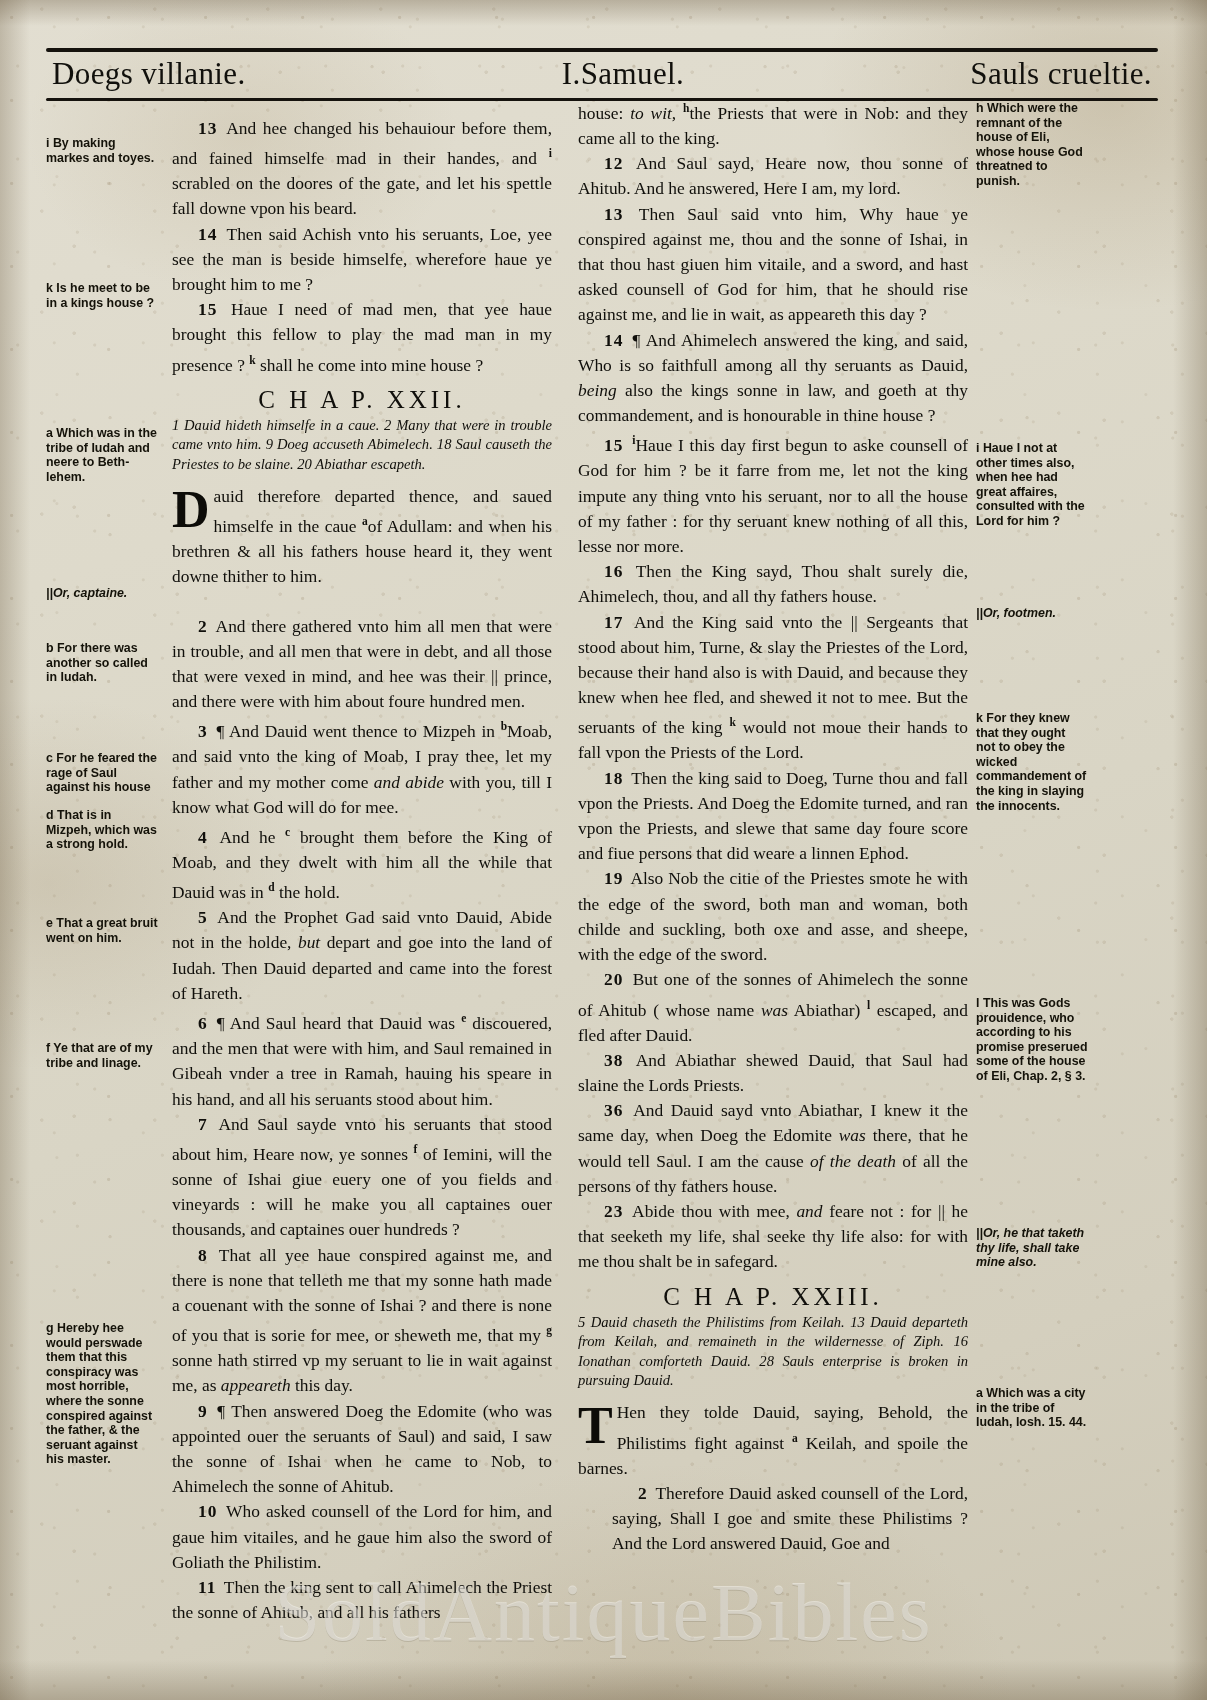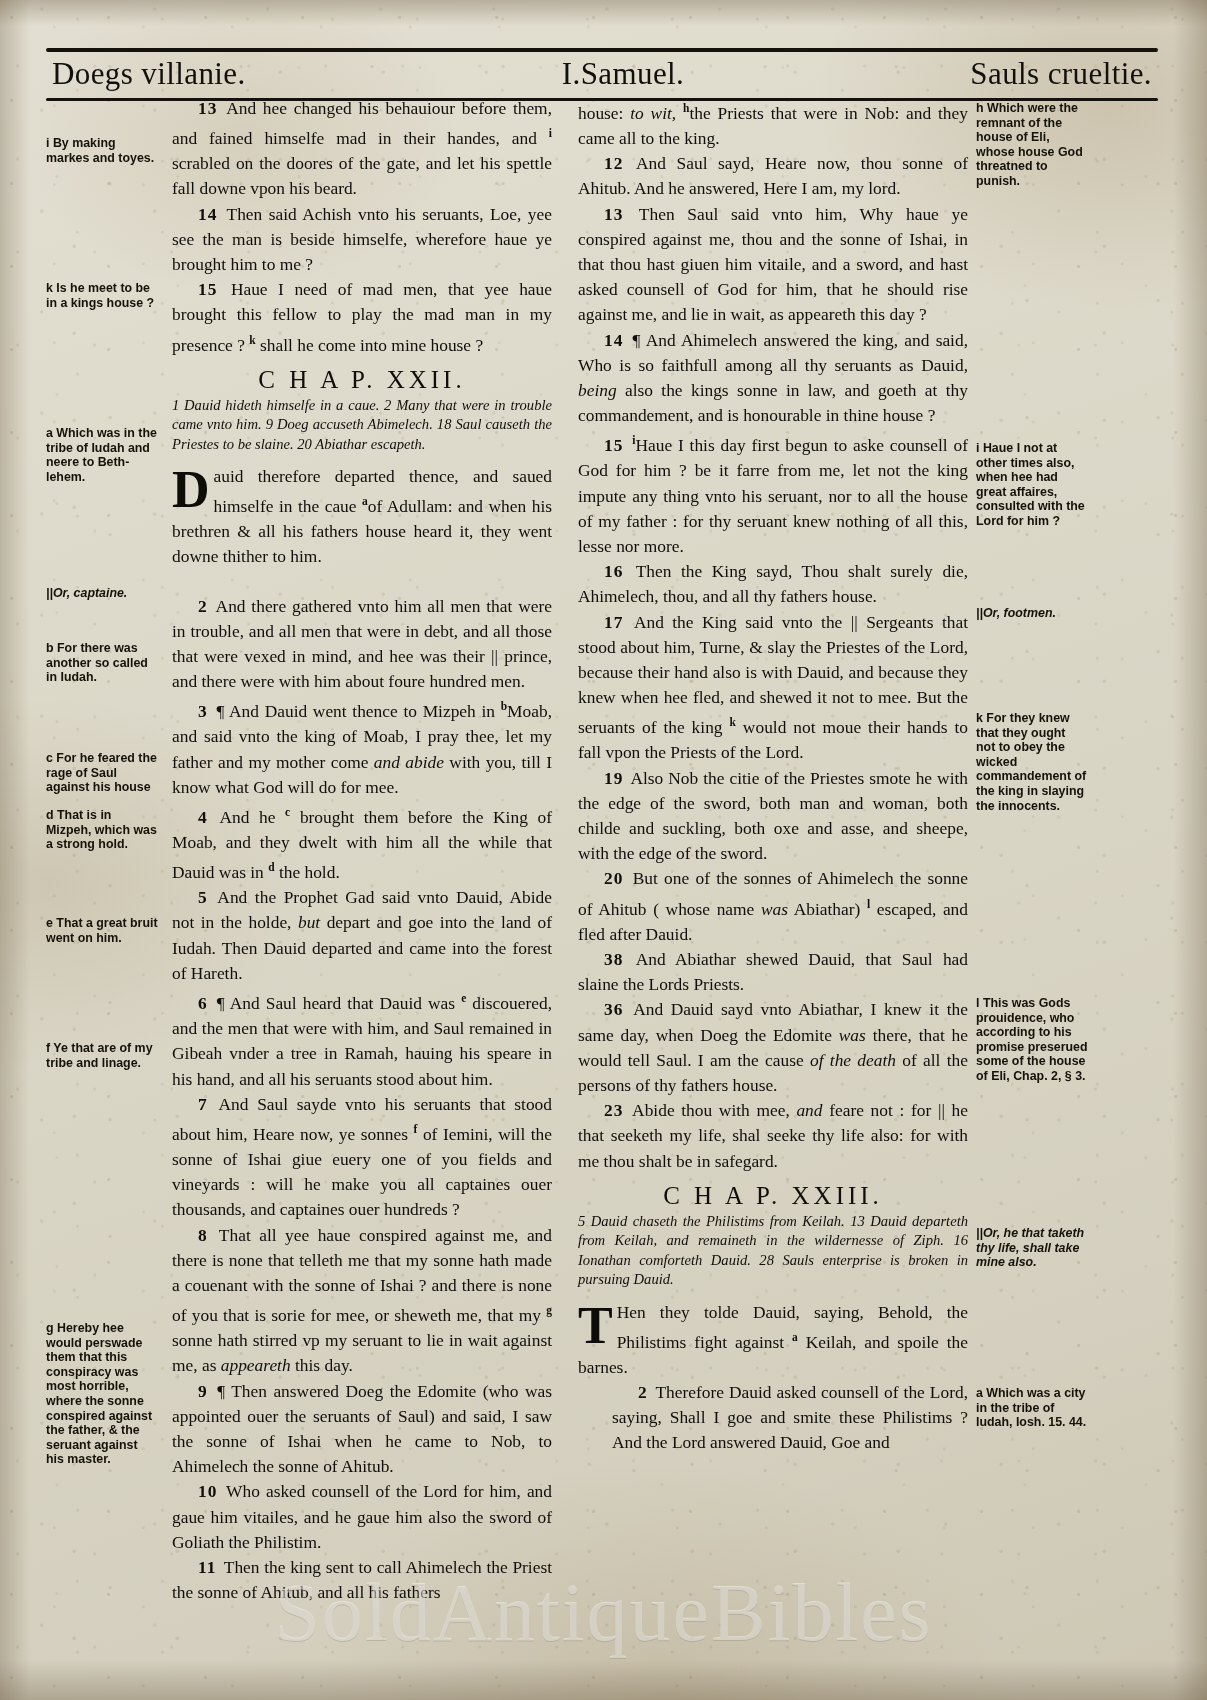--- a/index.html
+++ b/index.html
@@ -113,21 +113,21 @@
         <div class="note ital" style="top:490px;left:0;">||Or, captaine.</div>
         <div class="note" style="top:545px;left:0;"><span class="k">b</span> For there was another so called in Iudah.</div>
         <div class="note" style="top:655px;left:0;"><span class="k">c</span> For he feared the rage of Saul against his house</div>
         <div class="note" style="top:712px;left:0;"><span class="k">d</span> That is in Mizpeh, which was a strong hold.</div>
         <div class="note" style="top:820px;left:0;"><span class="k">e</span> That a great bruit went on him.</div>
         <div class="note" style="top:945px;left:0;"><span class="k">f</span> Ye that are of my tribe and linage.</div>
         <div class="note" style="top:1225px;left:0;"><span class="k">g</span> Hereby hee would perswade them that this conspiracy was most horrible, where the sonne conspired against the father, &amp; the seruant against his master.</div>
       </div>
 
     <div class="col maincol" id="leftcol">
-        <p style="text-indent:26px;"><span class="vn">13</span> And hee changed his behauiour before them, and fained himselfe mad in their handes, and <span class="sup">i</span> scrabled on the doores of the gate, and let his spettle fall downe vpon his beard.</p>
+        <p style="text-indent:26px;margin-top:20px;"><span class="vn">13</span> And hee changed his behauiour before them, and fained himselfe mad in their handes, and <span class="sup">i</span> scrabled on the doores of the gate, and let his spettle fall downe vpon his beard.</p>
         <p style="text-indent:26px;"><span class="vn">14</span> Then said Achish vnto his seruants, Loe, yee see the man is beside himselfe, wherefore haue ye brought him to me ?</p>
         <p style="text-indent:26px;"><span class="vn">15</span> Haue I need of mad men, that yee haue brought this fellow to play the mad man in my presence ? <span class="sup">k</span> shall he come into mine house ?</p>
         <div class="chaphead">C H A P. XXII.</div>
         <div class="argu">1 Dauid hideth himselfe in a caue. 2 Many that were in trouble came vnto him. 9 Doeg accuseth Abimelech. 18 Saul causeth the Priestes to be slaine. 20 Abiathar escapeth.</div>
         <p><span class="dropcap">D</span>auid therefore departed thence, and saued himselfe in the caue <span class="sup">a</span>of Adullam: and when his brethren &amp; all his fathers house heard it, they went downe thither to him.</p>
         <p style="text-indent:26px;margin-top:24px;"><span class="vn">2</span> And there gathered vnto him all men that were in trouble, and all men that were in debt, and all those that were vexed in mind, and hee was their || prince, and there were with him about foure hundred men.</p>
         <p style="text-indent:26px;"><span class="vn">3</span> ¶ And Dauid went thence to Mizpeh in <span class="sup">b</span>Moab, and said vnto the king of Moab, I pray thee, let my father and my mother come <span class="it">and abide</span> with you, till I know what God will do for mee.</p>
         <p style="text-indent:26px;"><span class="vn">4</span> And he <span class="sup">c</span> brought them before the King of Moab, and they dwelt with him all the while that Dauid was in <span class="sup">d</span> the hold.</p>
         <p style="text-indent:26px;"><span class="vn">5</span> And the Prophet Gad said vnto Dauid, Abide not in the holde, <span class="it">but</span> depart and goe into the land of Iudah. Then Dauid departed and came into the forest of Hareth.</p>
         <p style="text-indent:26px;"><span class="vn">6</span> ¶ And Saul heard that Dauid was <span class="sup">e</span> discouered, and the men that were with him, and Saul remained in Gibeah vnder a tree in Ramah, hauing his speare in his hand, and all his seruants stood about him.</p>
@@ -141,20 +141,21 @@
     <div class="col"></div>
 
     <div class="col maincol" id="rightcol">
         <p style="">house: <span class="it">to wit,</span> <span class="sup">h</span>the Priests that were in Nob: and they came all to the king.</p>
         <p style="text-indent:26px;"><span class="vn">12</span> And Saul sayd, Heare now, thou sonne of Ahitub. And he answered, Here I am, my lord.</p>
         <p style="text-indent:26px;"><span class="vn">13</span> Then Saul said vnto him, Why haue ye conspired against me, thou and the sonne of Ishai, in that thou hast giuen him vitaile, and a sword, and hast asked counsell of God for him, that he should rise against me, and lie in wait, as appeareth this day ?</p>
         <p style="text-indent:26px;"><span class="vn">14</span> ¶ And Ahimelech answered the king, and said, Who is so faithfull among all thy seruants as Dauid, <span class="it">being</span> also the kings sonne in law, and goeth at thy commandement, and is honourable in thine house ?</p>
         <p style="text-indent:26px;"><span class="vn">15</span> <span class="sup">i</span>Haue I this day first begun to aske counsell of God for him ? be it farre from me, let not the king impute any thing vnto his seruant, nor to all the house of my father : for thy seruant knew nothing of all this, lesse nor more.</p>
         <p style="text-indent:26px;"><span class="vn">16</span> Then the King sayd, Thou shalt surely die, Ahimelech, thou, and all thy fathers house.</p>
         <p style="text-indent:26px;"><span class="vn">17</span> And the King said vnto the || Sergeants that stood about him, Turne, &amp; slay the Priestes of the Lord, because their hand also is with Dauid, and because they knew when hee fled, and shewed it not to mee. But the seruants of the king <span class="sup">k</span> would not moue their hands to fall vpon the Priests of the Lord.</p>
+        <p style="text-indent:26px;"><span class="vn">18</span> Then the king said to Doeg, Turne thou and fall vpon the Priests. And Doeg the Edomite turned, and ran vpon the Priests, and slewe that same day foure score and fiue persons that did weare a linnen Ephod.</p>
         <p style="text-indent:26px;"><span class="vn">19</span> Also Nob the citie of the Priestes smote he with the edge of the sword, both man and woman, both childe and suckling, both oxe and asse, and sheepe, with the edge of the sword.</p>
         <p style="text-indent:26px;"><span class="vn">20</span> But one of the sonnes of Ahimelech the sonne of Ahitub ( whose name <span class="it">was</span> Abiathar) <span class="sup">l</span> escaped, and fled after Dauid.</p>
         <p style="text-indent:26px;"><span class="vn">38</span> And Abiathar shewed Dauid, that Saul had slaine the Lords Priests.</p>
         <p style="text-indent:26px;"><span class="vn">36</span> And Dauid sayd vnto Abiathar, I knew it the same day, when Doeg the Edomite <span class="it">was</span> there, that he would tell Saul. I am the cause <span class="it">of the death</span> of all the persons of thy fathers house.</p>
         <p style="text-indent:26px;"><span class="vn">23</span> Abide thou with mee, <span class="it">and</span> feare not : for || he that seeketh my life, shal seeke thy life also: for with me thou shalt be in safegard.</p>
         <div class="chaphead">C H A P.  XXIII.</div>
         <div class="argu">5 Dauid chaseth the Philistims from Keilah. 13 Dauid departeth from Keilah, and remaineth in the wildernesse of Ziph. 16 Ionathan comforteth Dauid. 28 Sauls enterprise is broken in pursuing Dauid.</div>
         <p><span class="dropcap">T</span>Hen they tolde Dauid, saying, Behold, the Philistims fight against <span class="sup">a</span> Keilah, and spoile the barnes.</p>
         <p style="text-indent:26px;margin-left:34px;"><span class="vn">2</span> Therefore Dauid asked counsell of the Lord, saying, Shall I goe and smite these Philistims ? And the Lord answered Dauid, Goe and</p>
       </div>

